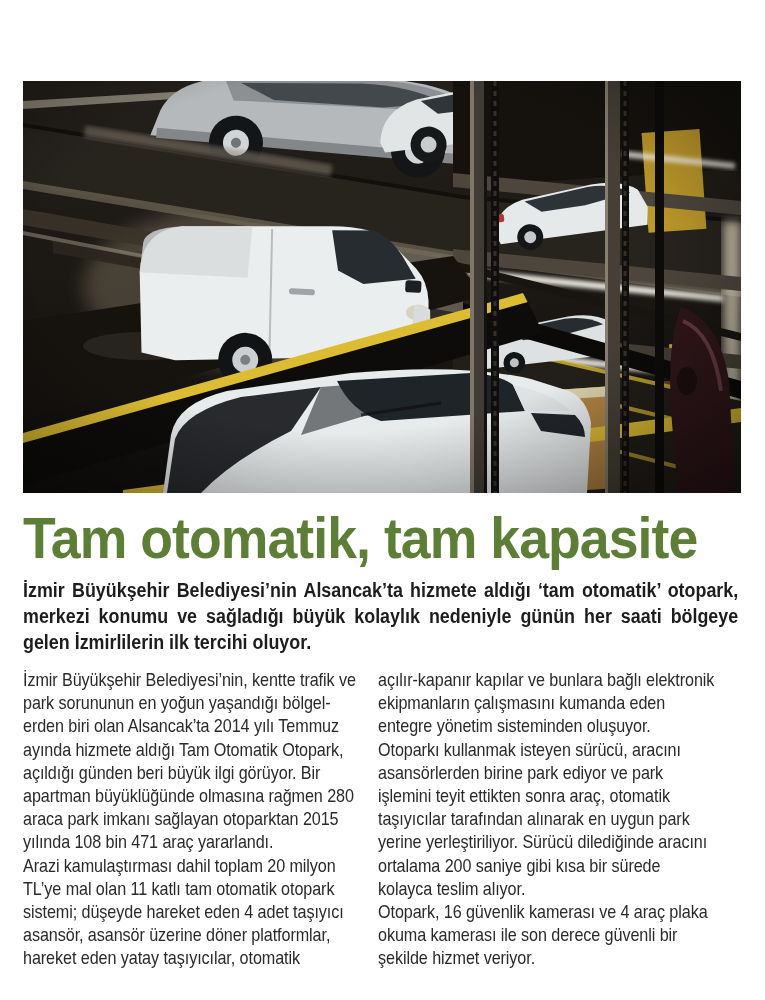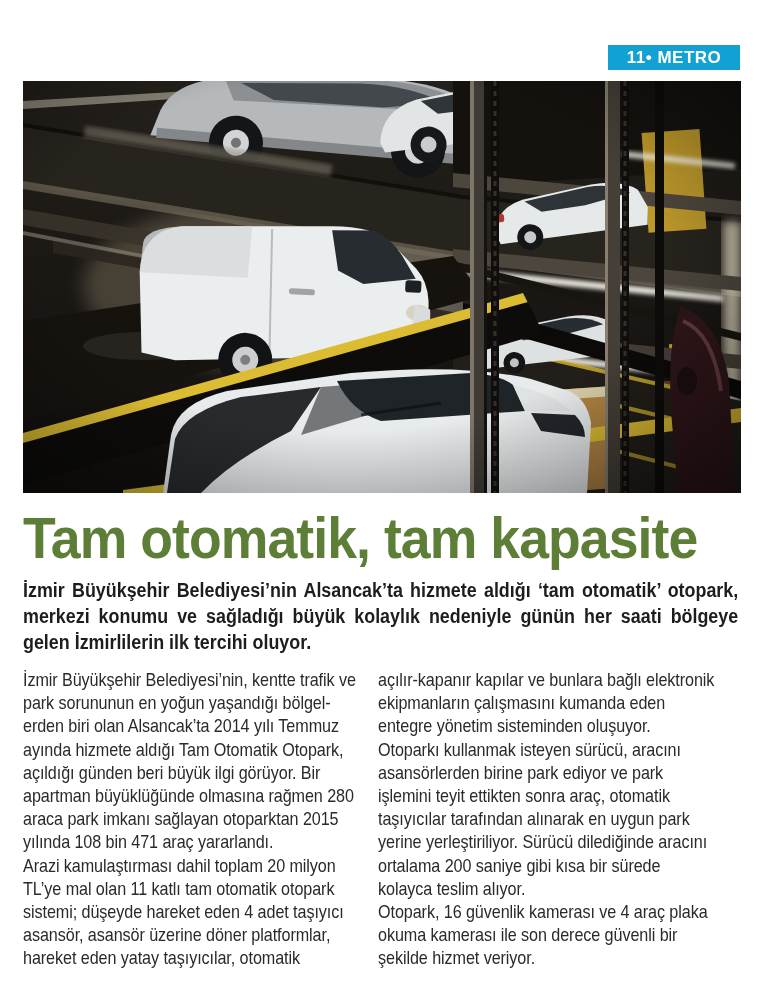--- a/index.html
+++ b/index.html
@@ -35,23 +35,20 @@
   }
   .col .line { white-space:nowrap; }
   .col-left  { left:23px; }
   .col-right { left:378px; }
 </style>
 </head>
 <body>
 
 <div class="page">
 
-  <div class="metro-tag">
-    <span>11• METRO</span>
-  </div>
 
   <figure class="photo-figure" style="margin:0">
     <svg viewBox="0 0 718 412" preserveAspectRatio="none" aria-hidden="true">
       <defs>
         <linearGradient id="bgg" x1="0" y1="0" x2="0" y2="1">
           <stop offset="0" stop-color="#24201b"></stop>
             <stop offset="1" stop-color="#110f0d"></stop>
         </linearGradient>
         <radialGradient id="vig" cx="45%" cy="42%" r="78%">
           <stop offset="0.55" stop-color="rgba(0,0,0,0)"></stop>

